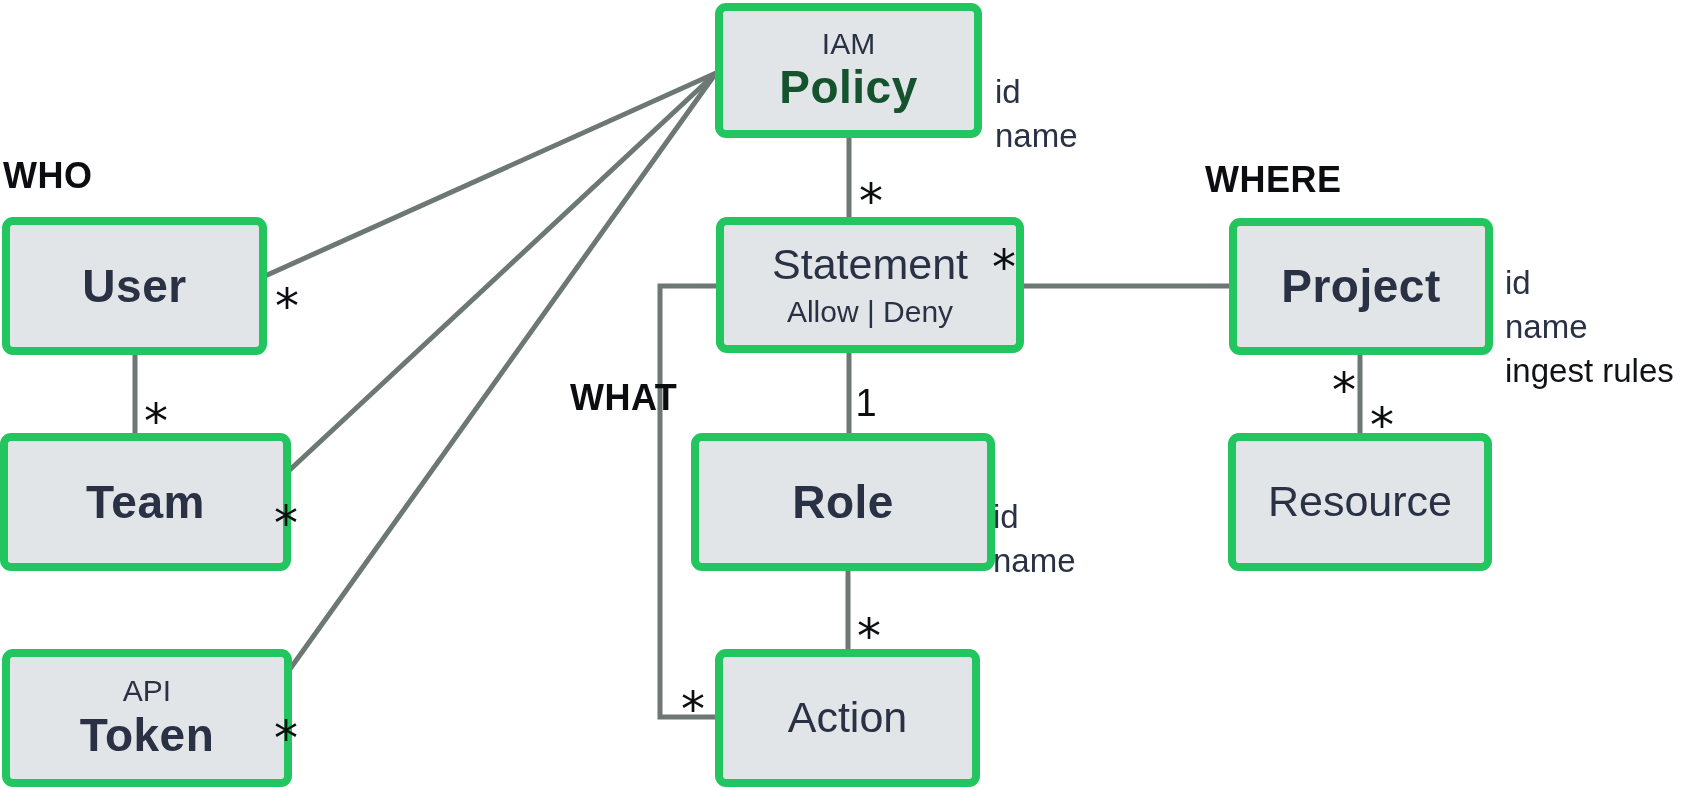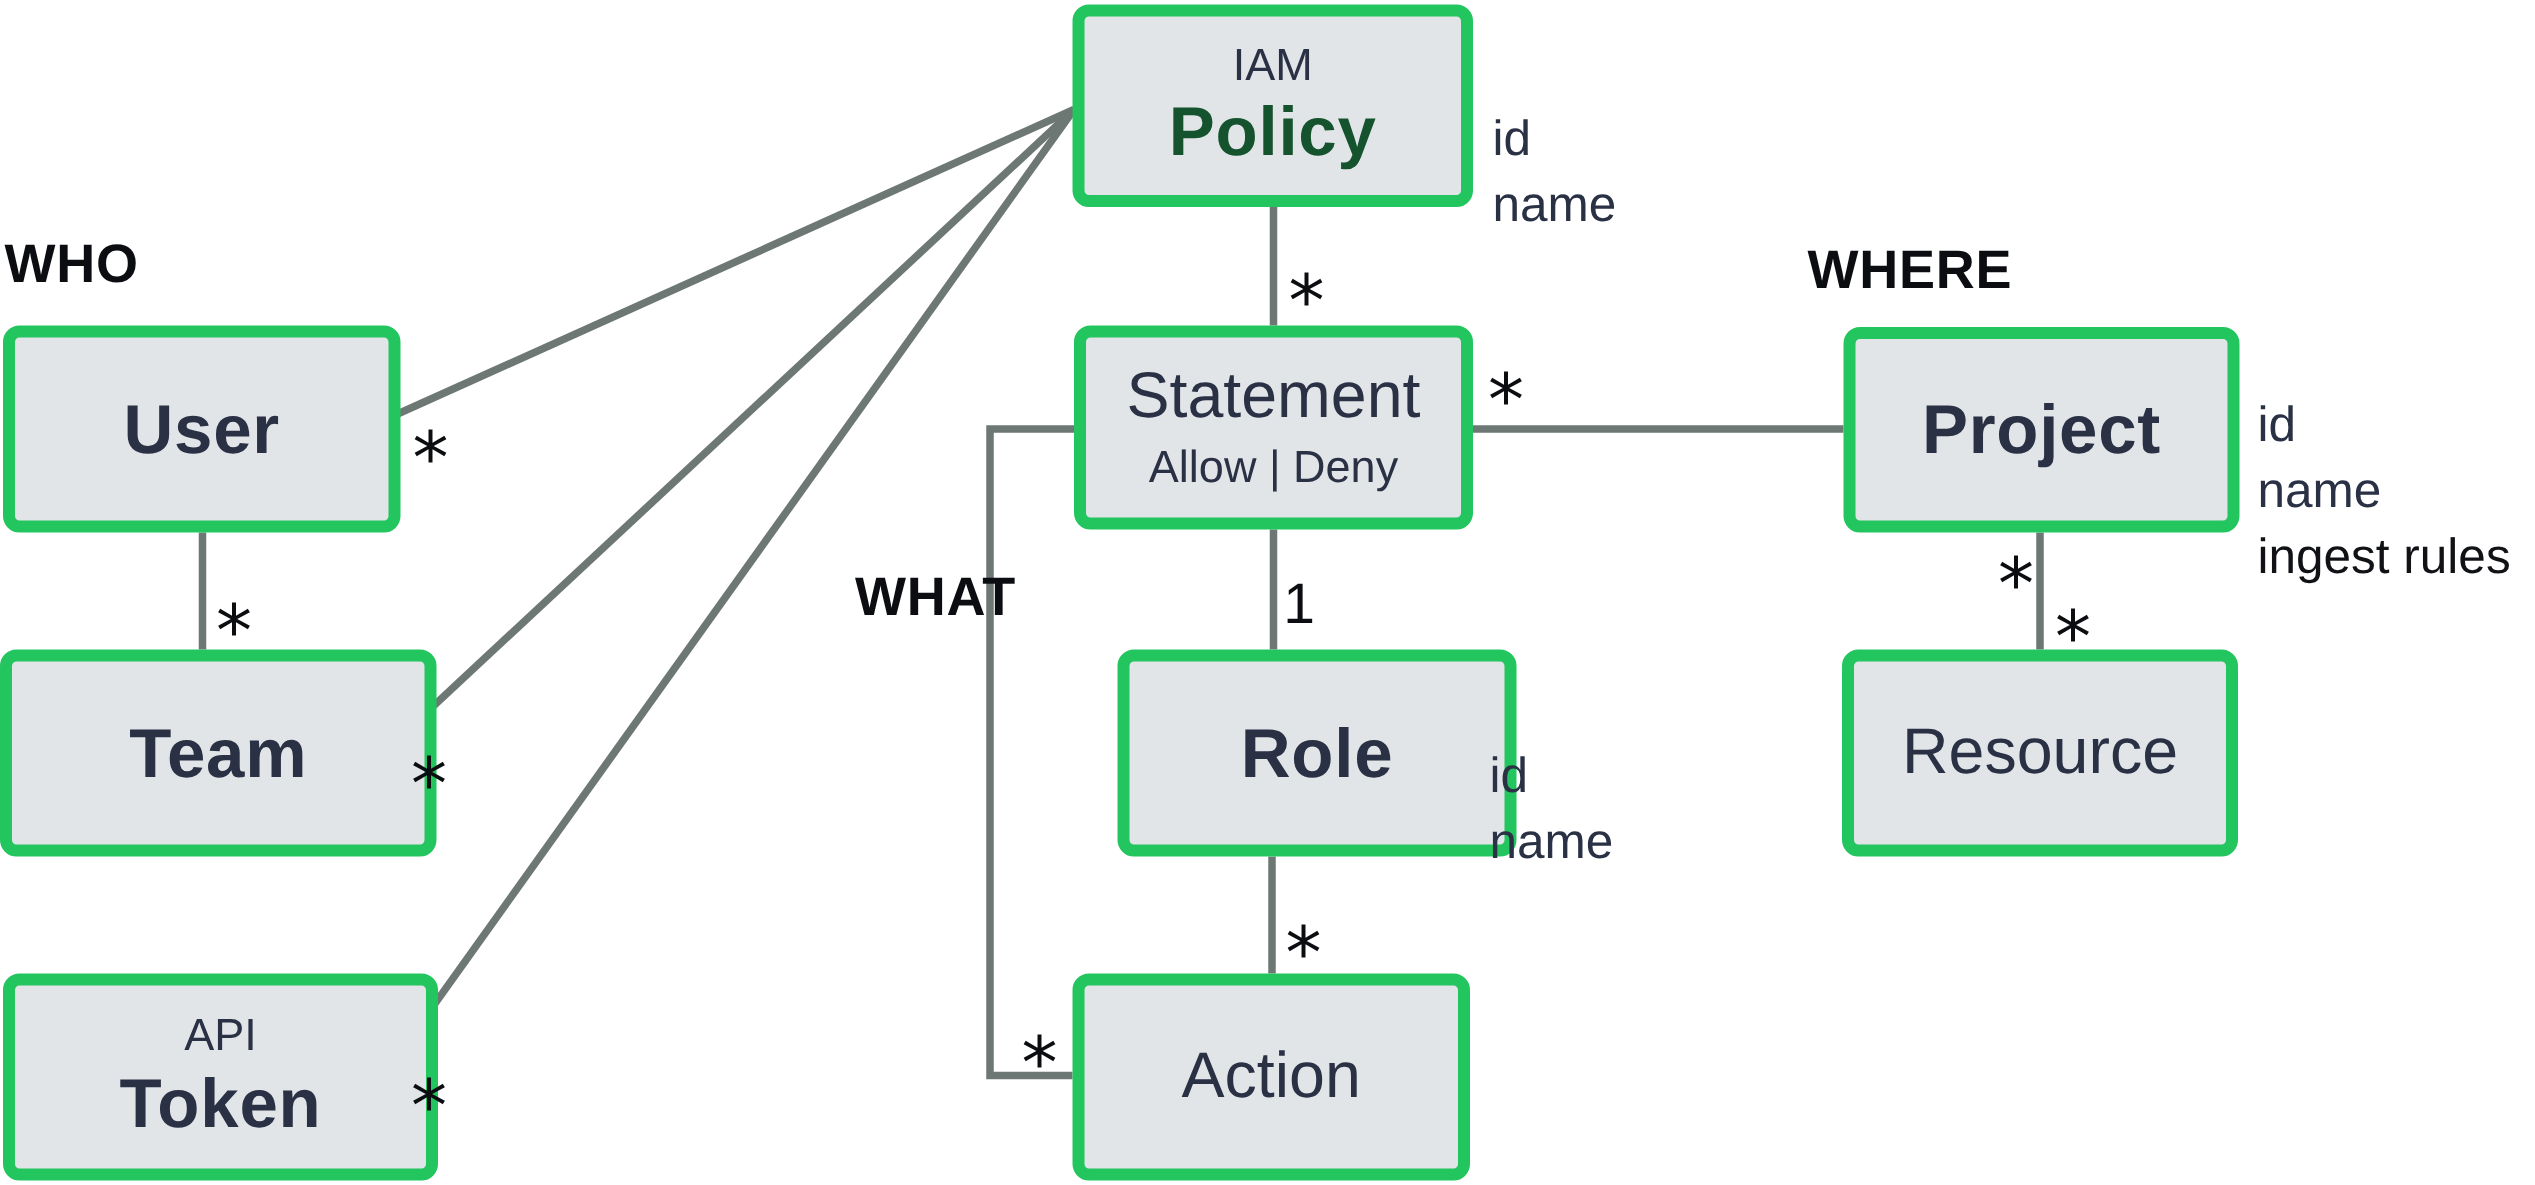--- a/index.html
+++ b/index.html
@@ -97,26 +97,26 @@
 
   <div class="entity" style="left:0;top:433px;width:291px;height:138px;">
     <div class="name">Team</div>
   </div>
 
   <div class="entity" style="left:2px;top:649px;width:290px;height:138px;">
     <div class="pre">API</div>
     <div class="name">Token</div>
   </div>
 
-  <div class="entity" style="left:716px;top:217px;width:266px;height:136px;">
+  <div class="entity" style="left:716px;top:217px;width:308px;height:136px;">
     <div class="name regular">Statement</div>
     <div class="sub">Allow | Deny</div>
   </div>
 
-  <div class="entity" style="left:745px;top:433px;width:266px;height:138px;">
+  <div class="entity" style="left:691px;top:433px;width:304px;height:138px;">
     <div class="name">Role</div>
   </div>
 
   <div class="entity" style="left:715px;top:649px;width:265px;height:138px;">
     <div class="name regular">Action</div>
   </div>
 
   <div class="entity" style="left:1229px;top:218px;width:264px;height:137px;">
     <div class="name">Project</div>
   </div>

